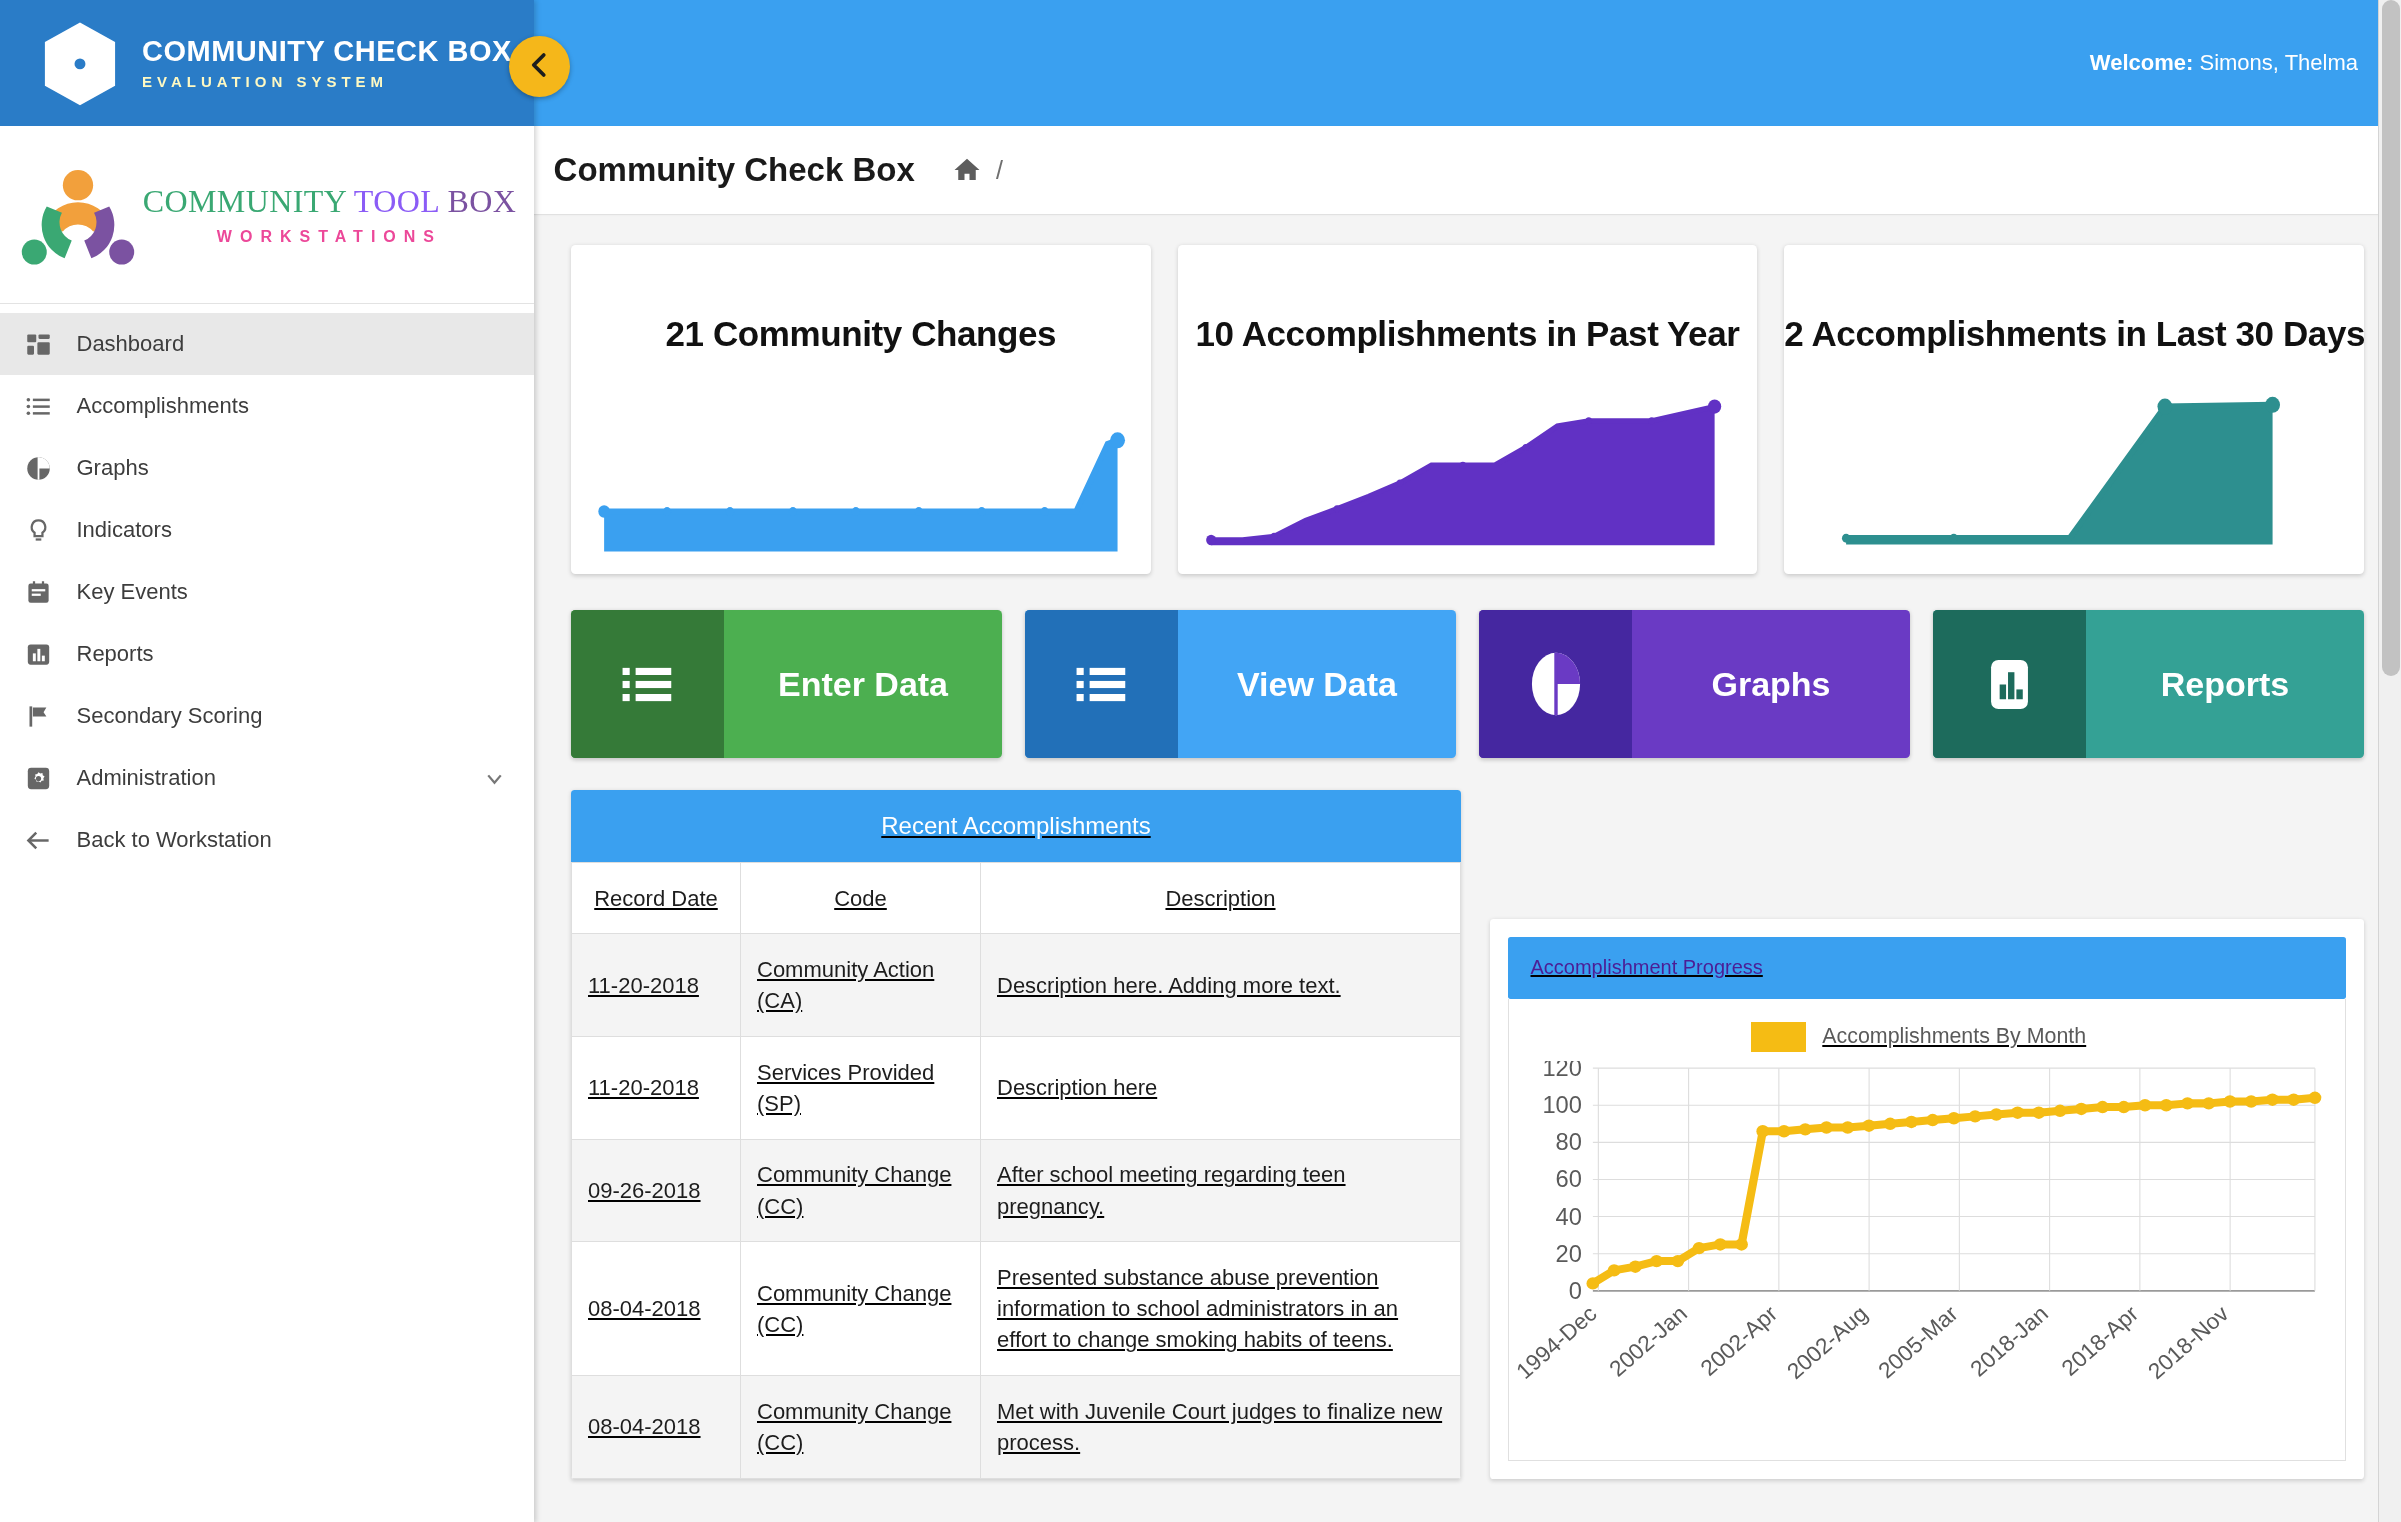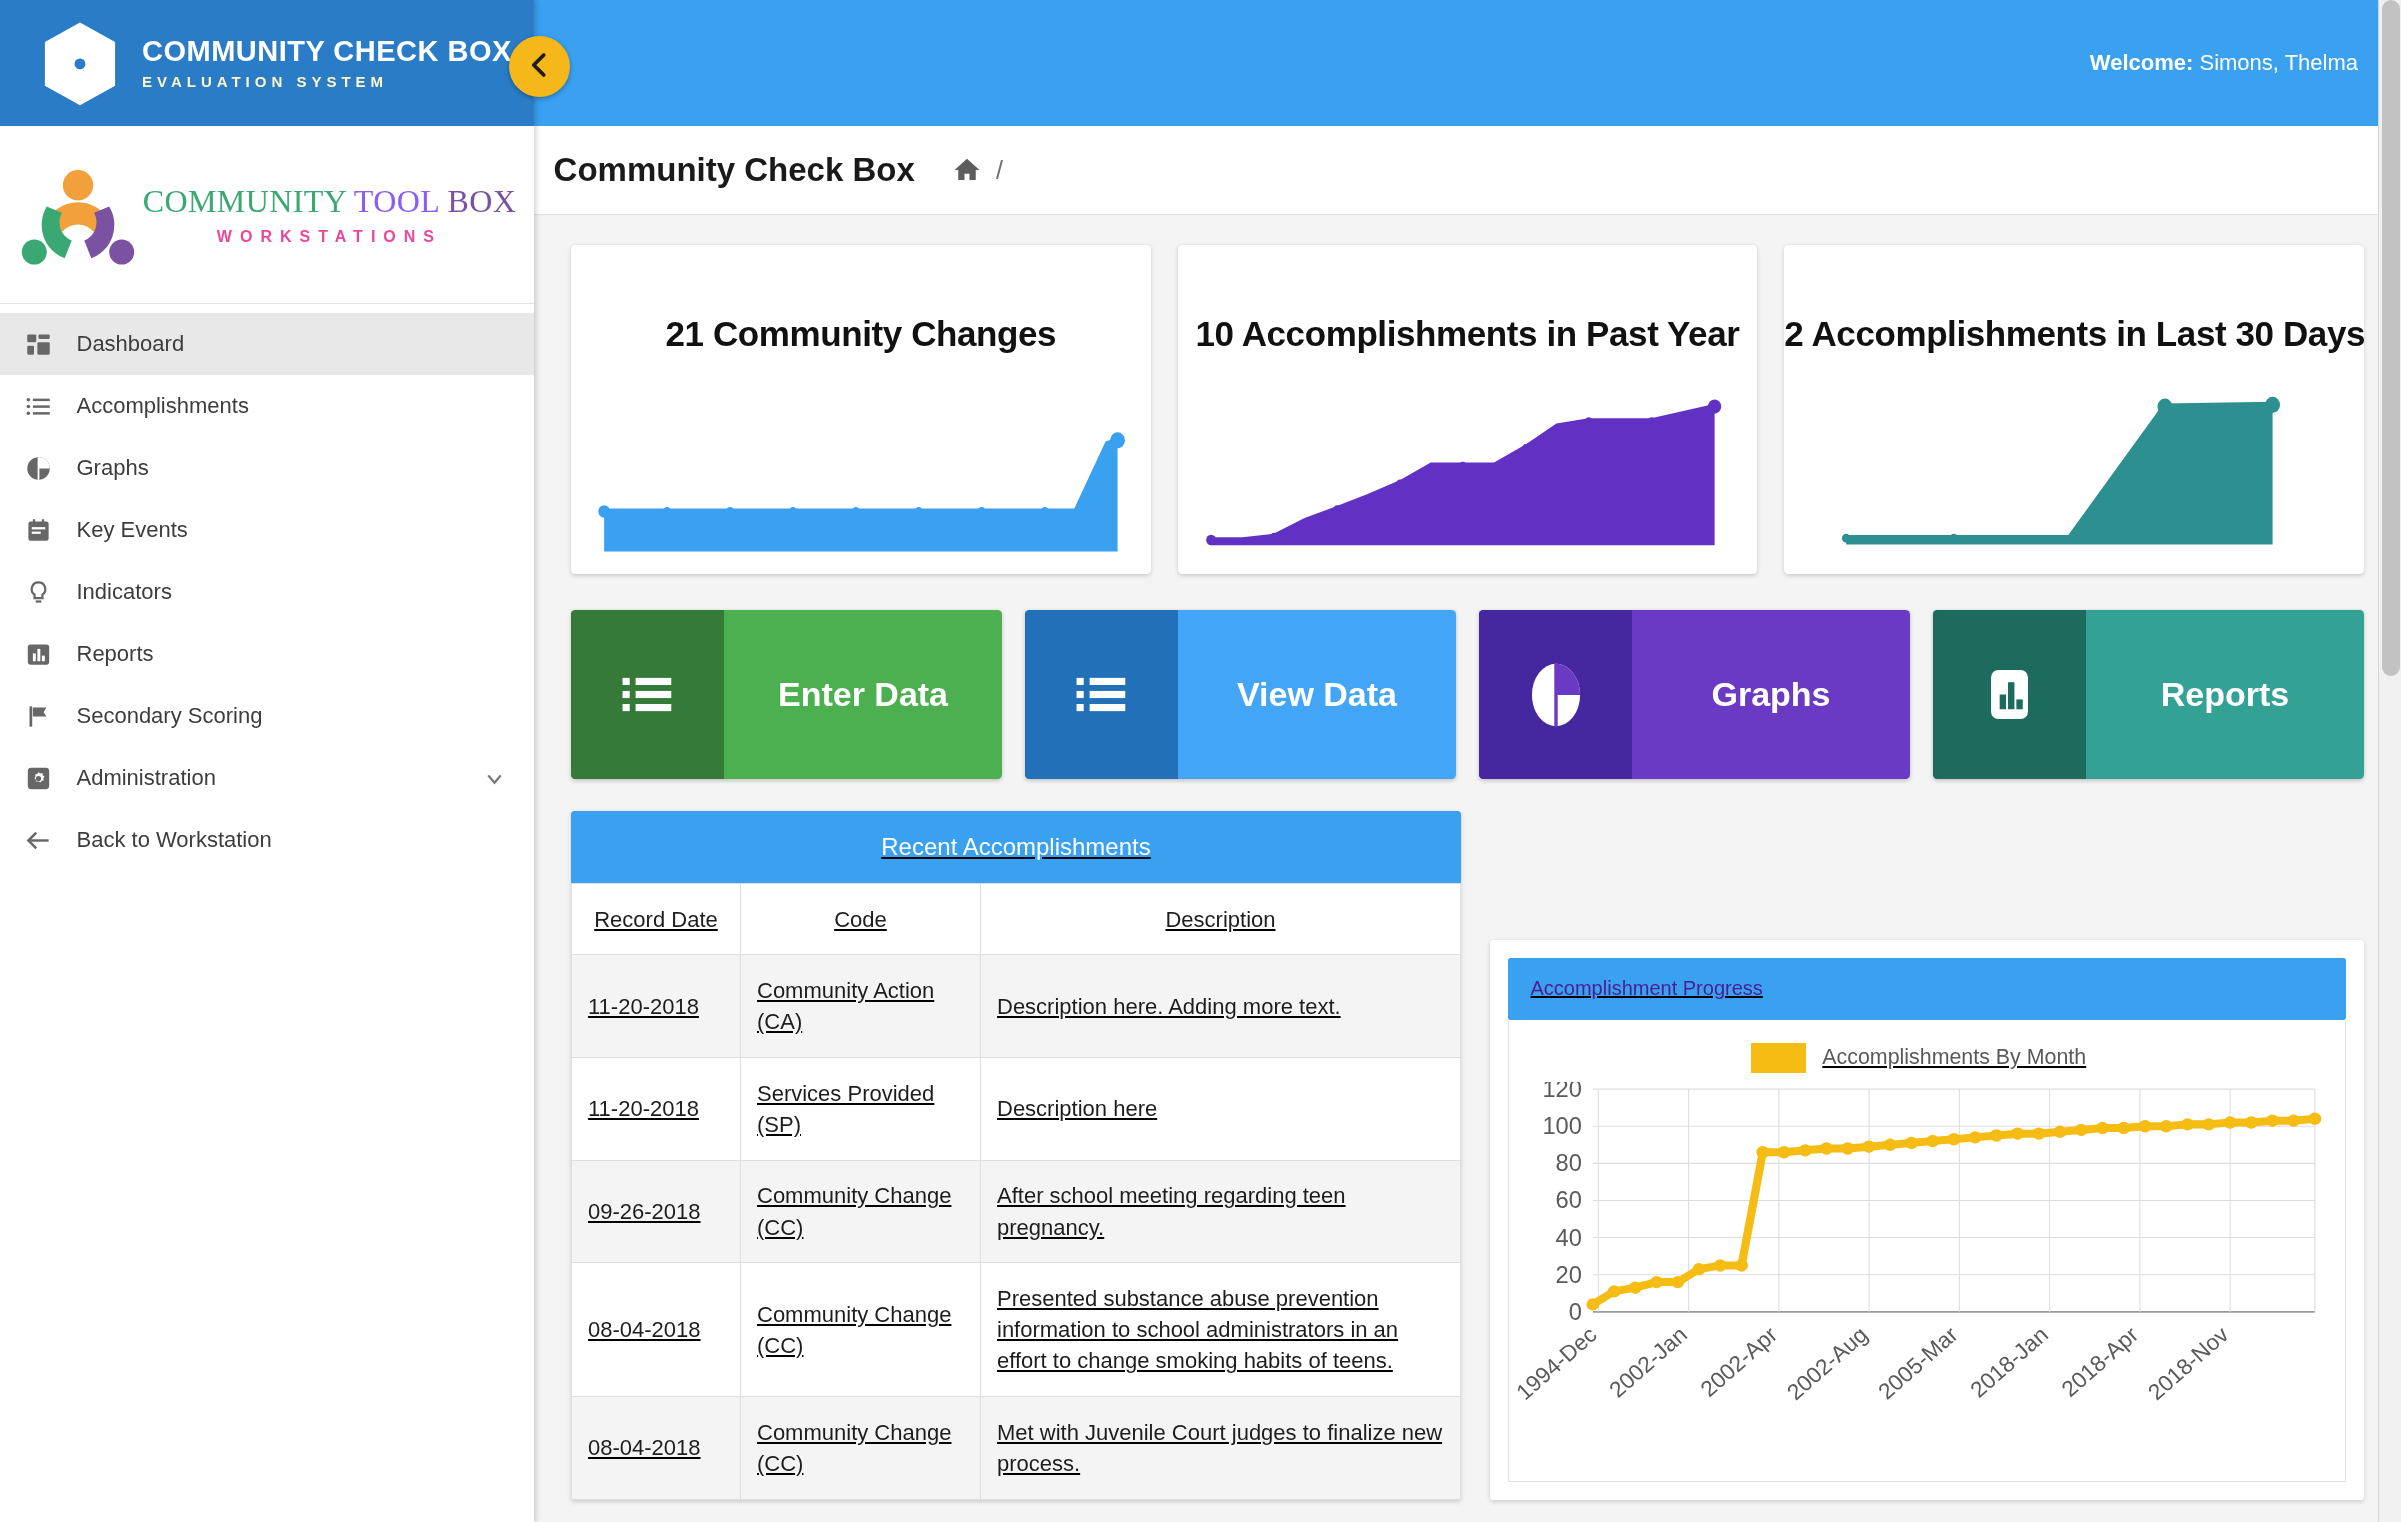--- a/index.html
+++ b/index.html
@@ -99,21 +99,21 @@
     font-size: 35px; font-weight: bold; color: #111;
     text-align: center; padding-top: 69px; letter-spacing: -0.4px;
     white-space: nowrap;
   }
   .spark { position: absolute; left: 0; right: 0; bottom: 18px; height: 169px; }
   .spark svg { width: 100%; height: 100%; display: block; }
 
   
   .act-row { display: flex; gap: 23px; margin-top: 36px; }
   .act-btn {
-    flex: 1 1 0; height: 169px; display: flex; align-items: stretch;
+    flex: 1 1 0; height: 148px; display: flex; align-items: stretch;
     border-radius: 4.5px; overflow: hidden; cursor: pointer;
     box-shadow: 0 1.8px 4.5px rgba(0,0,0,.2);
   }
   .act-ico {
     width: 153px; flex: 0 0 153px; display: flex;
     align-items: center; justify-content: center;
   }
   .act-lbl {
     flex: 1 1 auto; display: flex; align-items: center; justify-content: center;
     color: #fff; font-size: 34px; font-weight: bold;
@@ -256,39 +256,39 @@
             <circle cx="12" cy="12" r="10" fill="#676767"></circle>
             <path d="M12 12 L12 2 A10 10 0 0 1 22 12 Z" fill="#ffffff"></path>
             <rect x="11.2" y="2" width="1.6" height="20" fill="#ffffff"></rect>
           </svg>
         </span>
         <span class="nav-label">Graphs</span>
       </div>
 
       <div class="nav-item">
         <span class="nav-ico">
+          <svg width="27" height="27" viewBox="0 0 24 24" fill="none" stroke="#676767" stroke-width="2">
+            <path d="M12 3a6 6 0 0 0-3.5 10.9V17h7v-3.1A6 6 0 0 0 12 3z"></path>
+            <line x1="9.5" y1="20" x2="14.5" y2="20"></line>
+          </svg>
+        </span>
+        <span class="nav-label">Indicators</span>
+      </div>
+
+      <div class="nav-item">
+        <span class="nav-ico">
           <svg width="27" height="27" viewBox="0 0 24 24">
             <rect x="3" y="4" width="18" height="17" rx="2" fill="#676767"></rect>
             <rect x="6" y="9" width="12" height="2" fill="#fff"></rect>
             <rect x="6" y="13" width="8" height="2" fill="#fff"></rect>
             <rect x="7" y="2" width="2" height="4" fill="#676767"></rect>
             <rect x="15" y="2" width="2" height="4" fill="#676767"></rect>
           </svg>
         </span>
         <span class="nav-label">Key Events</span>
-      </div>
-
-      <div class="nav-item">
-        <span class="nav-ico">
-          <svg width="27" height="27" viewBox="0 0 24 24" fill="none" stroke="#676767" stroke-width="2">
-            <path d="M12 3a6 6 0 0 0-3.5 10.9V17h7v-3.1A6 6 0 0 0 12 3z"></path>
-            <line x1="9.5" y1="20" x2="14.5" y2="20"></line>
-          </svg>
-        </span>
-        <span class="nav-label">Indicators</span>
       </div>
 
       <div class="nav-item">
         <span class="nav-ico">
           <svg width="27" height="27" viewBox="0 0 24 24">
             <rect x="2.5" y="3" width="19" height="18" rx="2.5" fill="#676767"></rect>
             <rect x="7" y="11" width="2.6" height="7" fill="#fff"></rect>
             <rect x="11" y="7" width="2.6" height="11" fill="#fff"></rect>
             <rect x="15" y="13" width="2.6" height="5" fill="#fff"></rect>
           </svg>

